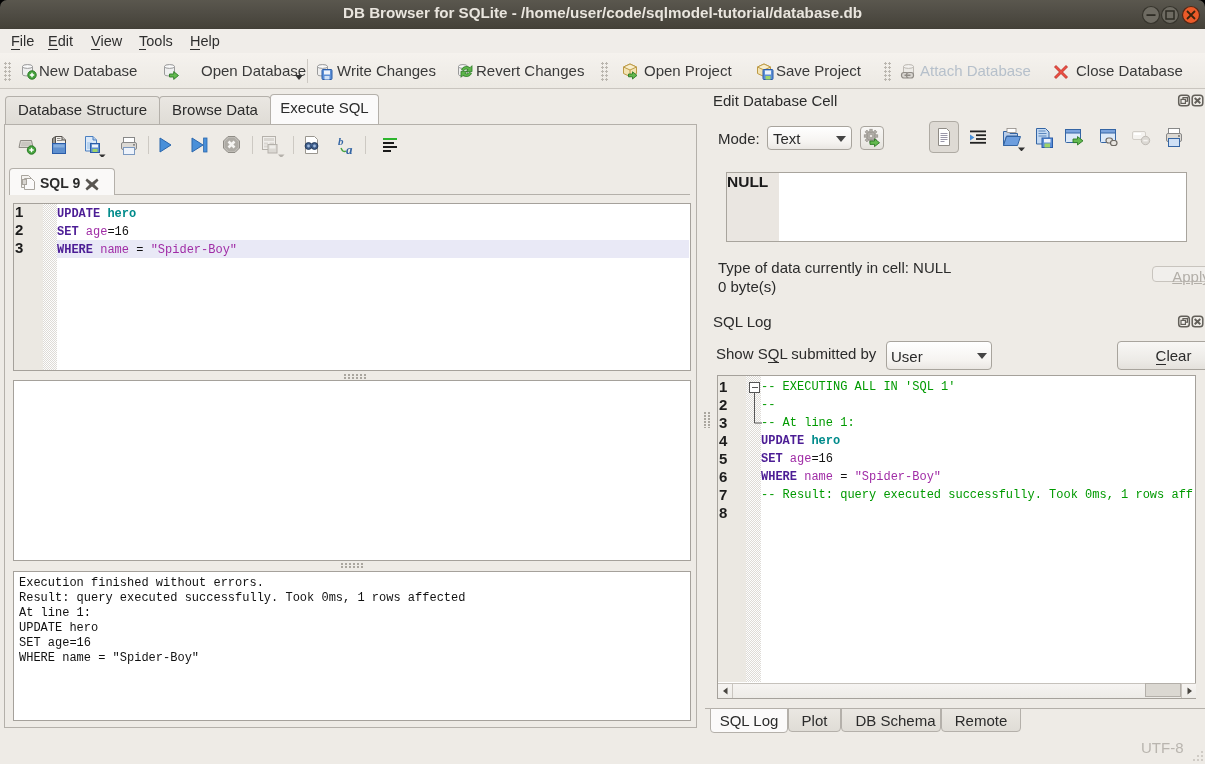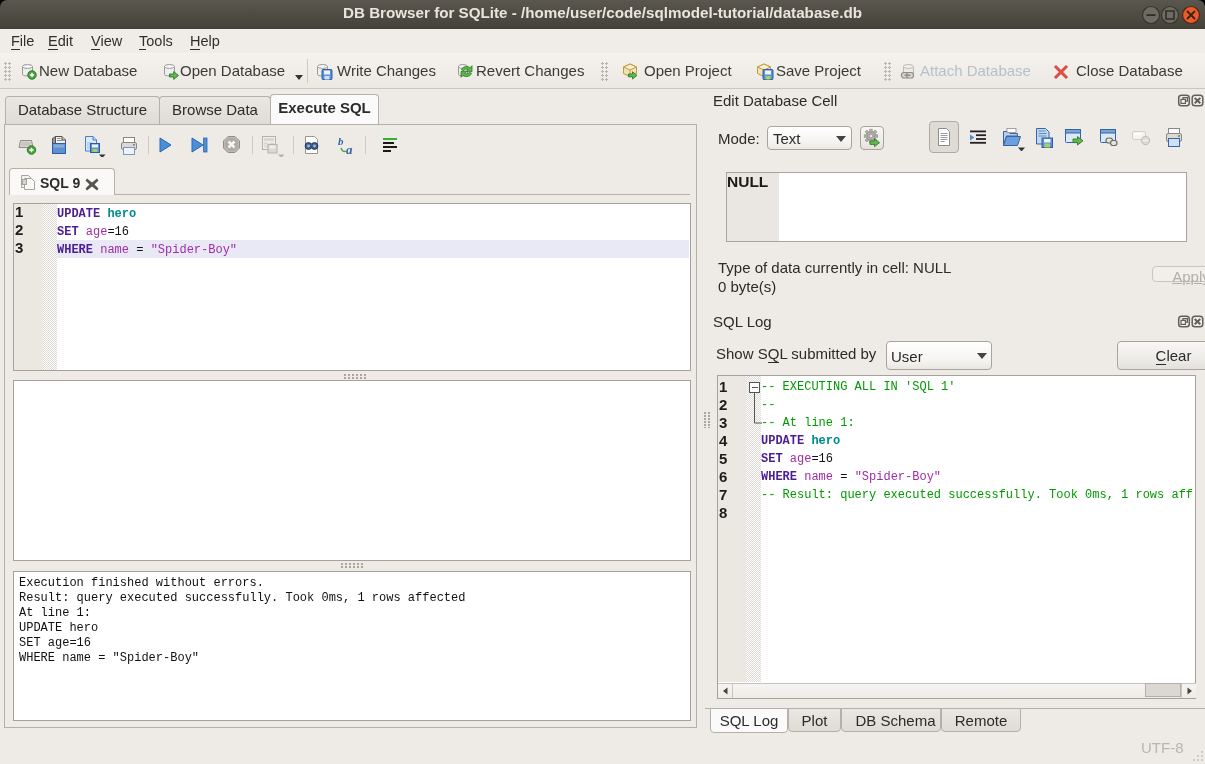--- a/index.html
+++ b/index.html
@@ -22,21 +22,21 @@
 .tbtxt { top:62px; font-size:15px; color:#3a3a3a; }
 .tbtxt.dis { color:#b6c0cb; }
 .grip { top:62px; width:7px; height:19px;
   background-image:radial-gradient(circle at 1.5px 1.5px, #bab6af 1.1px, rgba(0,0,0,0) 1.3px);
   background-size:4px 4px; }
 .tsep { top:59px; width:1px; height:24px; background:#cdc9c3; }
 
 .mtab { top:96px; height:28px; background:linear-gradient(#eae7e2,#dfdcd6);
   border:1px solid #b4b0aa; border-bottom:none; border-radius:4px 4px 0 0;
   font-size:15px; color:#2b2b2b; text-align:center; line-height:25px; }
-.mtab.active { top:94px; height:30px; background:#fbfafa; z-index:5;font-weight:bold; }
+.mtab.active { top:94px; height:30px; background:#fbfafa; z-index:5; }
 
 #leftpane { left:4px; top:124px; width:693px; height:604px; background:#eeebe6;
   border:1px solid #b4b0aa; }
 .panel { background:#fff; border:1px solid #a5a19b; }
 .hsplit { height:5px; left:340px; width:22px;
   background-image:radial-gradient(circle at 1px 1px, #aaa69f 0.8px, rgba(0,0,0,0) 1px);
   background-size:4px 3px; }
 
 .gutter { background:#ebe8e2; }
 .gnum { font-size:15px; font-weight:bold; color:#1c1c1c; letter-spacing:0.2px; }
@@ -82,21 +82,21 @@
 <div class="mi abs" style="left:48px;"><u>E</u>dit</div>
 <div class="mi abs" style="left:91px;"><u>V</u>iew</div>
 <div class="mi abs" style="left:139px;"><u>T</u>ools</div>
 <div class="mi abs" style="left:190px;"><u>H</u>elp</div>
 <div id="toolbar" class="abs"></div>
 <div class="grip abs" style="left:4px;"></div>
 <div class="grip abs" style="left:601px;"></div>
 <div class="grip abs" style="left:884px;"></div>
 <div class="tsep abs" style="left:307px;"></div>
 <div class="tbtxt abs" style="left:39px;">New Database</div>
-<div class="tbtxt abs" style="left:180px;">Open Database</div>
+<div class="tbtxt abs" style="left:201px;">Open Database</div>
 <div class="tbtxt abs" style="left:337px;">Write Changes</div>
 <div class="tbtxt abs" style="left:476px;">Revert Changes</div>
 <div class="tbtxt abs" style="left:644px;">Open Project</div>
 <div class="tbtxt abs" style="left:776px;">Save Project</div>
 <div class="tbtxt abs dis" style="left:920px;">Attach Database</div>
 <div class="tbtxt abs" style="left:1076px;">Close Database</div>
 
 <svg class="abs" style="left:20px; top:63px;" width="17" height="17" viewBox="0 0 17 17">
   <path d="M2.5 3.5 C2.5 1.6 12.5 1.6 12.5 3.5 L12.5 11.5 C12.5 13.4 2.5 13.4 2.5 11.5 Z" fill="#efefef" stroke="#9a9a9a"></path>
   <ellipse cx="7.5" cy="3.5" rx="5" ry="1.9" fill="#fafafa" stroke="#9a9a9a"></ellipse>

